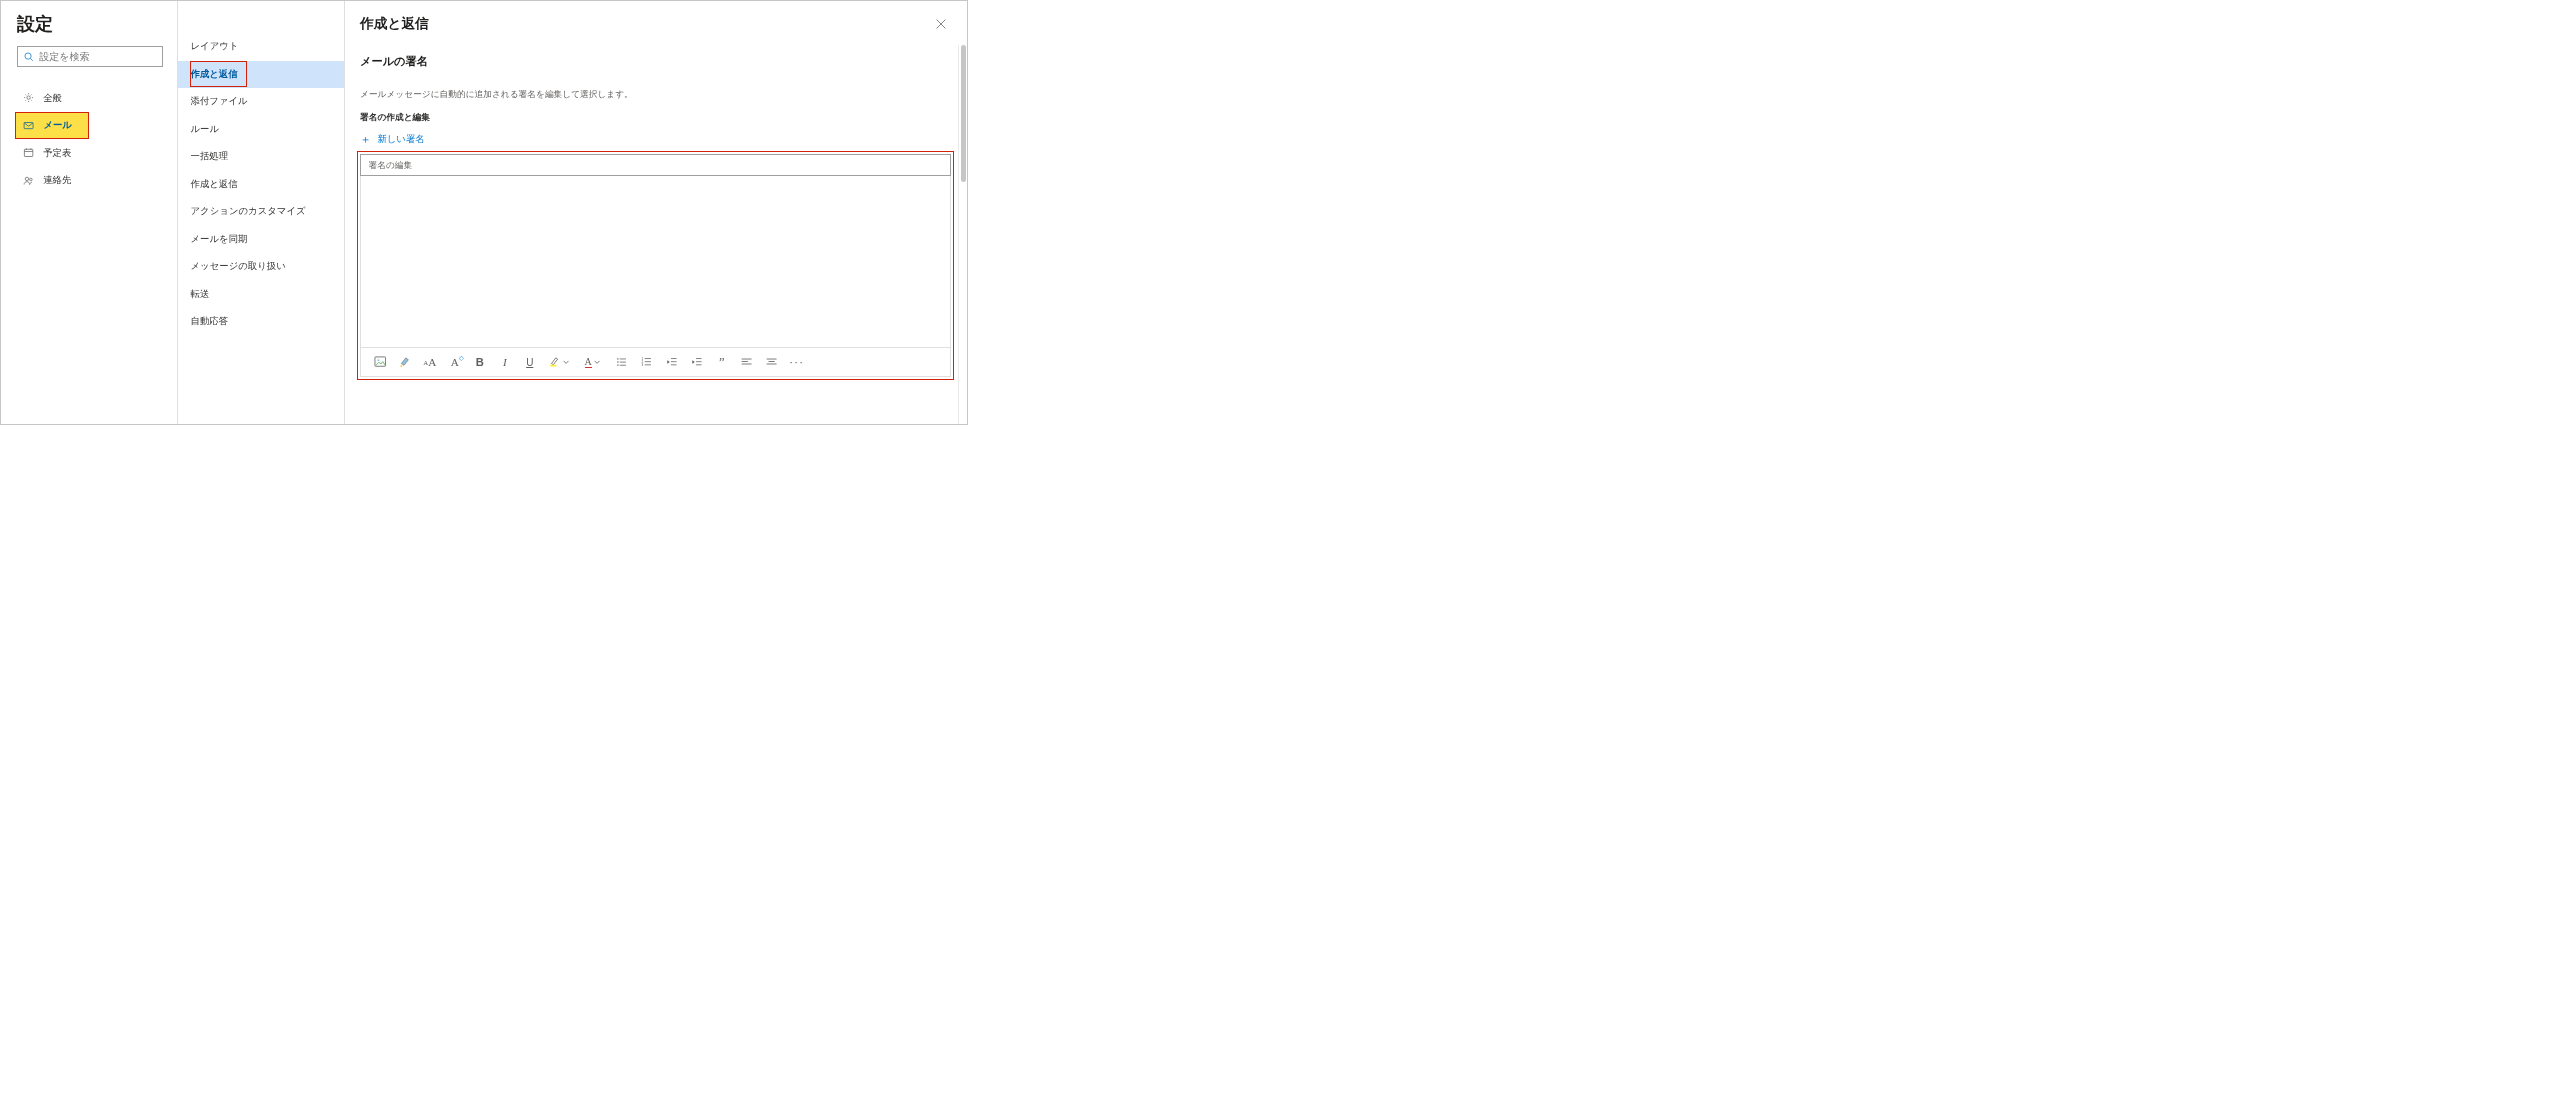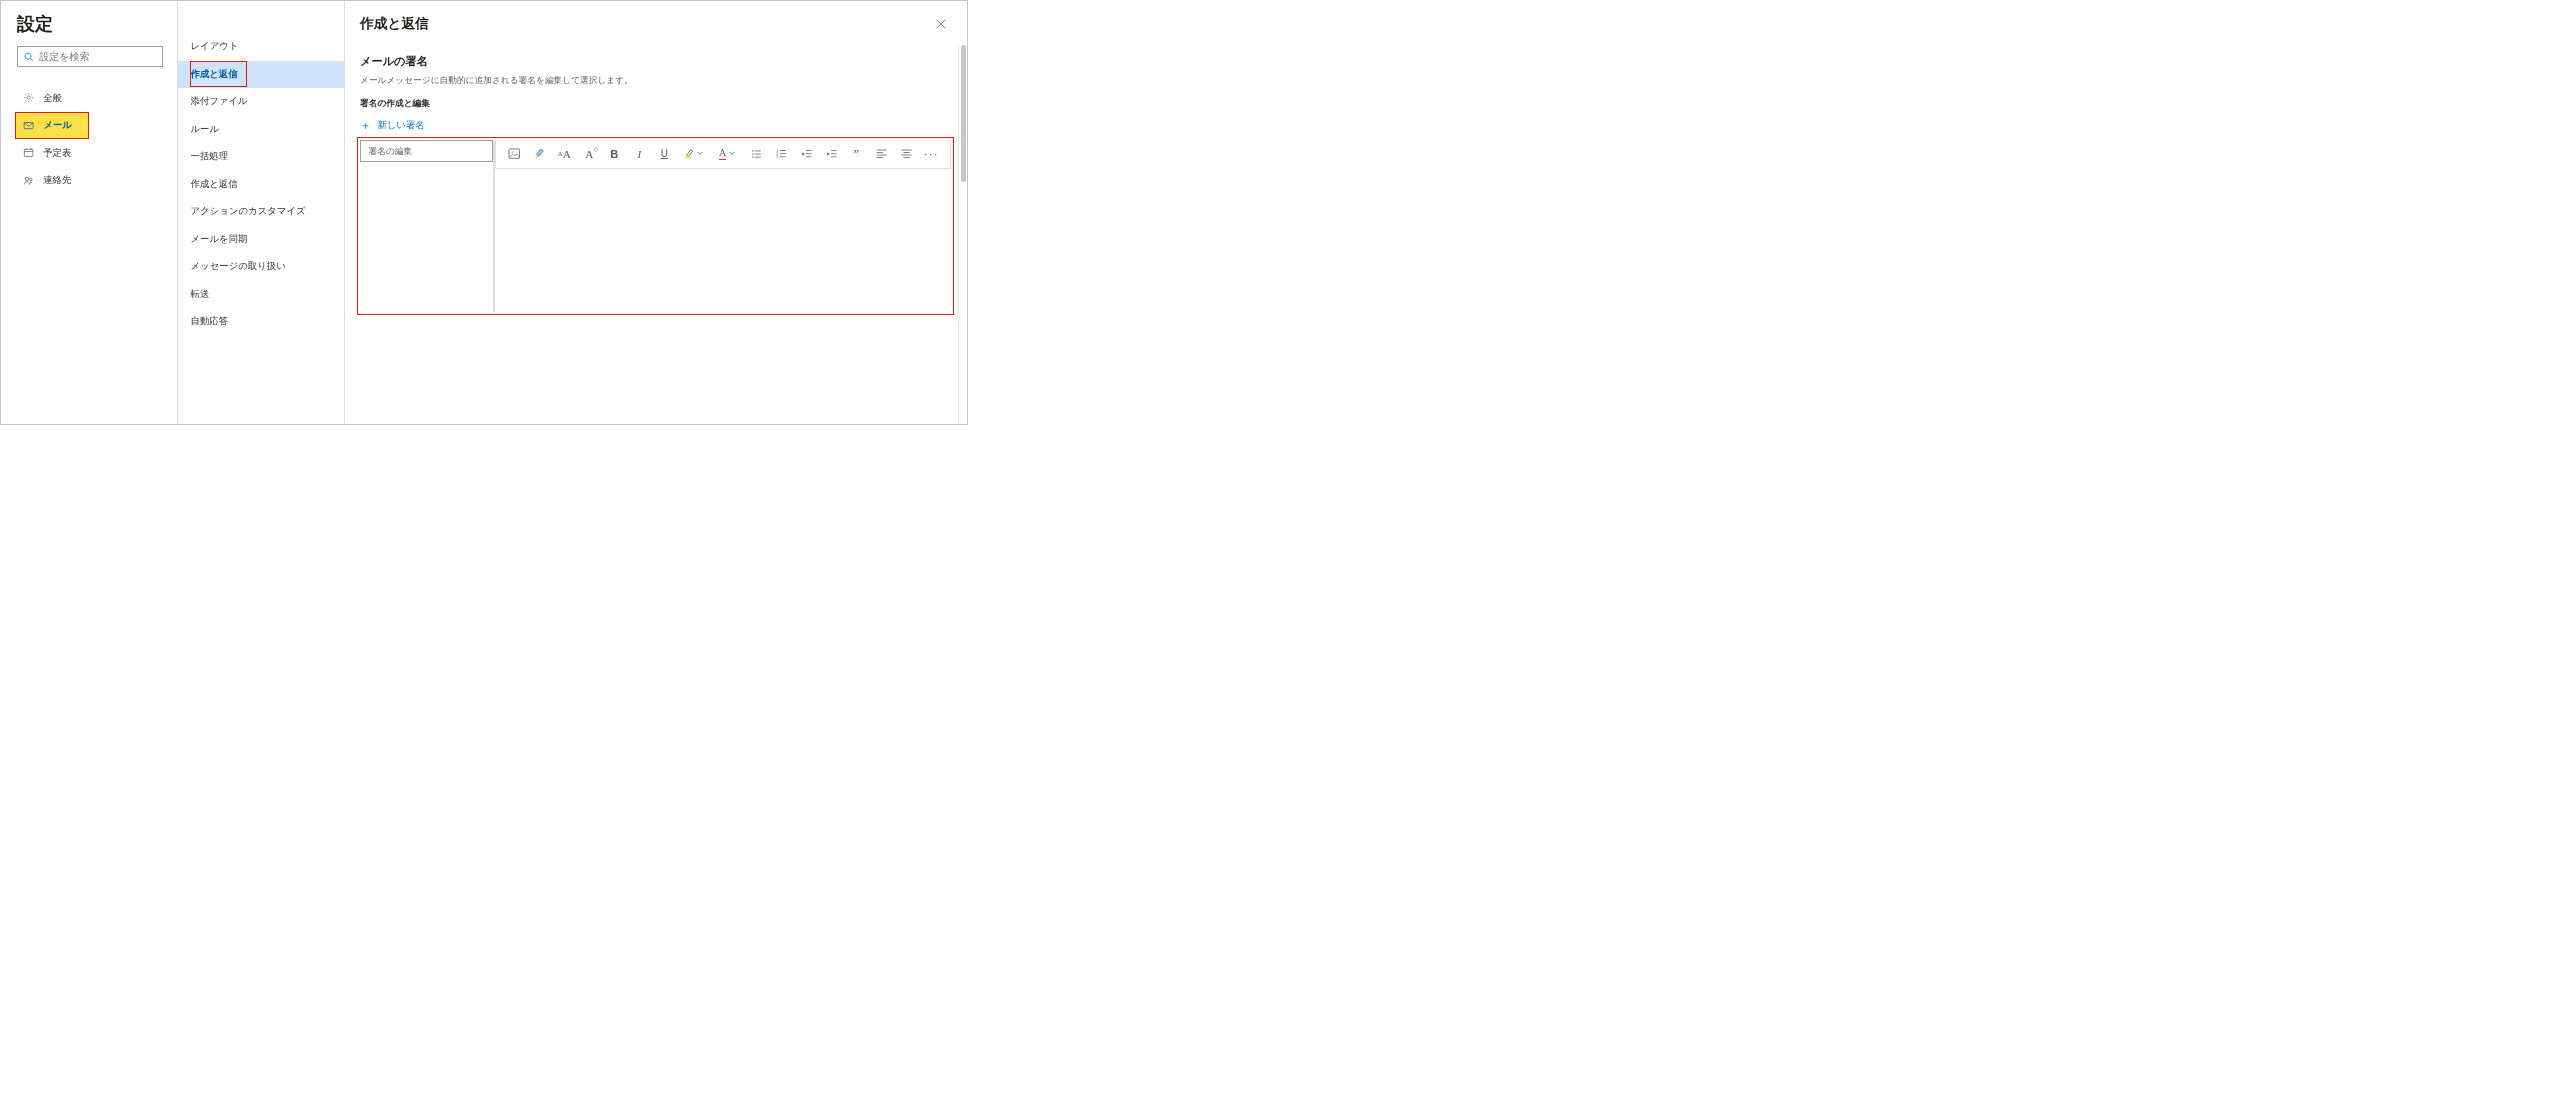--- a/index.html
+++ b/index.html
@@ -115,21 +115,21 @@
     width: 21px;
     height: 21px;
     display: flex;
     align-items: center;
     justify-content: center;
     cursor: pointer;
   }
   .section-title {
     font-size: 11.2px;
     font-weight: 600;
-    margin-bottom: 6px;
+    margin-bottom: 20px;
     color: #201f1e;
   }
   .section-desc {
     font-size: 8.7px;
     color: #605e5c;
     margin-bottom: 11.2px;
   }
   .sub-title {
     font-size: 8.7px;
     font-weight: 600;
@@ -142,21 +142,21 @@
     color: #0078d4;
     font-size: 9.4px;
     cursor: pointer;
     margin-bottom: 6.2px;
   }
   .add-sig .plus { font-size: 11.2px; margin-right: 6.2px; }
   .editor-block {
     outline: 1.2px solid #d3220a;
     outline-offset: 2.5px;
     display: flex;
-    flex-direction: row;
+    flex-direction: column;
   }
   .sig-name-input {
     border: 0.6px solid #a19f9d;
     height: 22.5px;
     padding: 0 7.5px;
     font-size: 8.7px;
     color: #323130;
     outline: none;
     width: 100%;
   }

